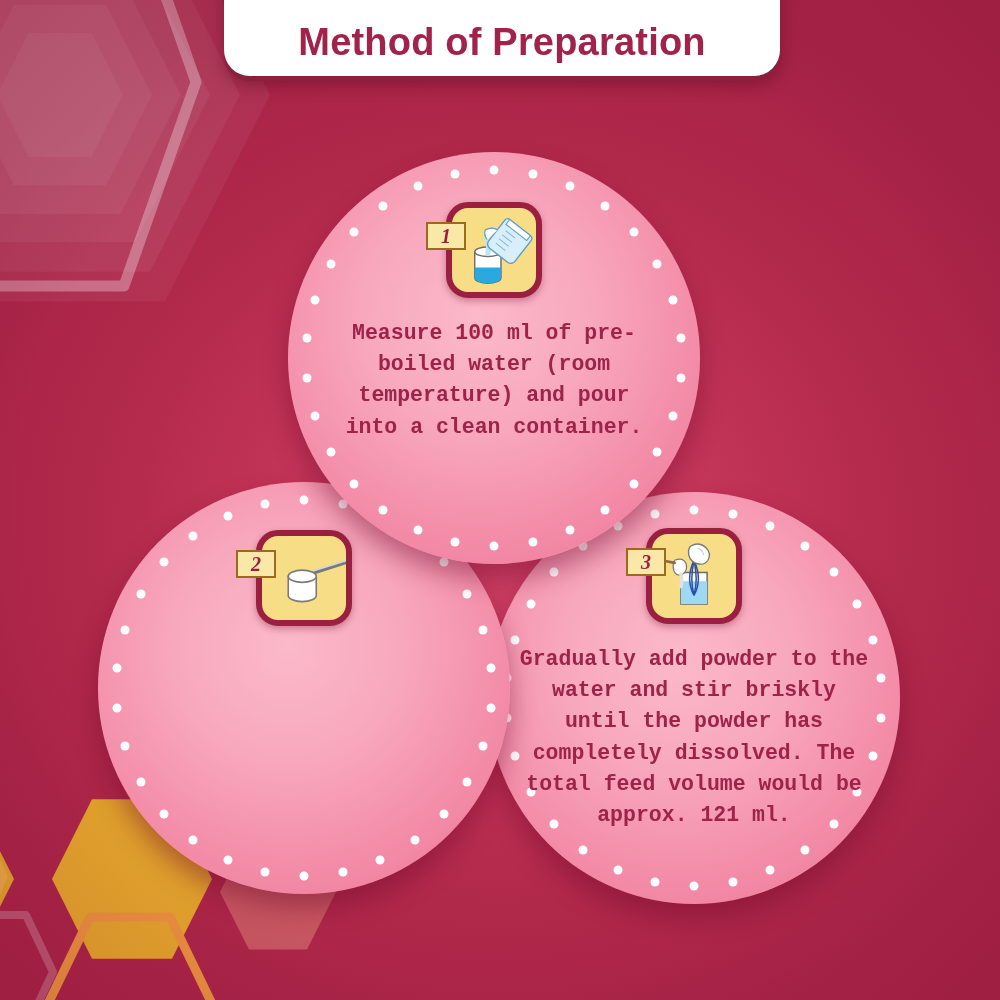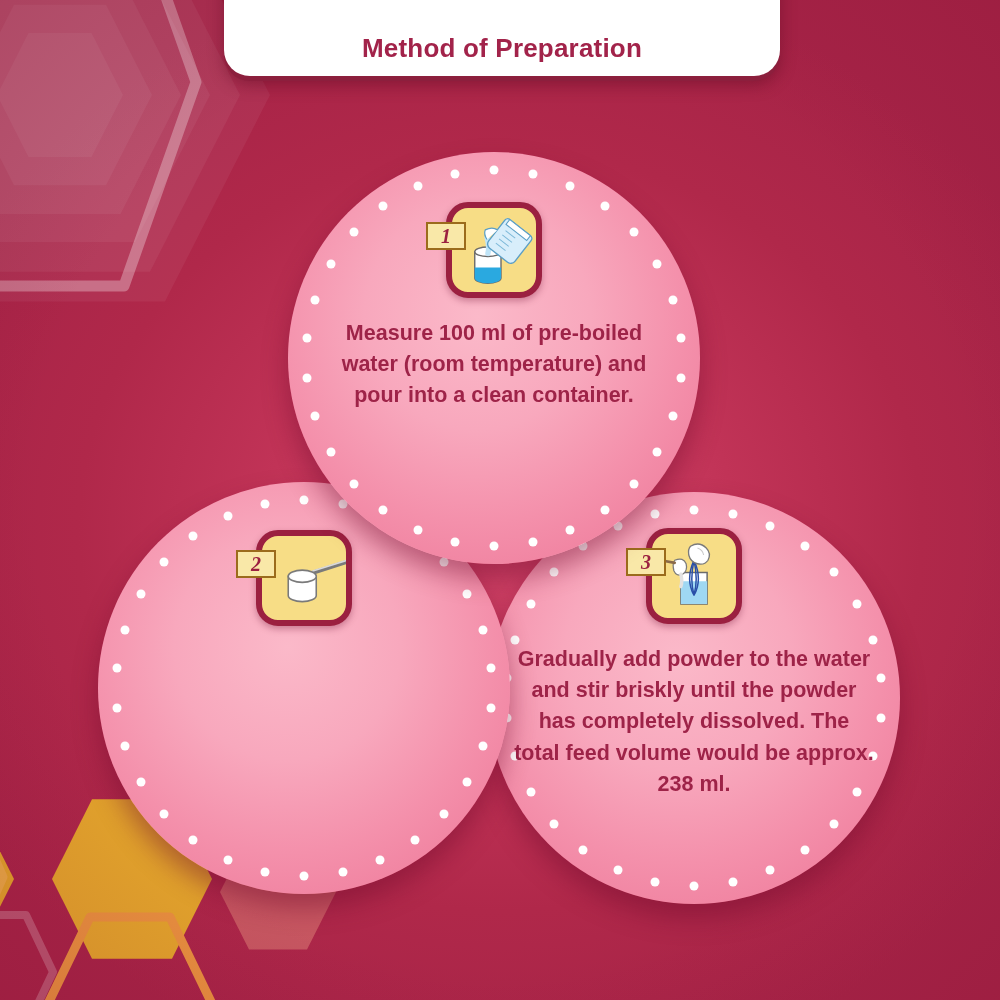--- a/index.html
+++ b/index.html
@@ -45,21 +45,21 @@
     left:224px; top:-34px;
     width:556px; height:110px;
     background:#ffffff;
     border-radius:0 0 26px 26px;
     box-shadow:0 5px 0 0 #8c1f3d, 0 9px 16px rgba(90,8,32,.45);
     display:flex; align-items:flex-end; justify-content:center;
     padding-bottom:12px;
     z-index:40;
   }
   .title-text{
-    font-size:26px;
+    font-size:38px;
     font-weight:bold;
     color:#a2234a;
     letter-spacing:.2px;
     white-space:nowrap;
     font-family:"Liberation Sans", sans-serif;
   }
 
   
   .circle{
     position:absolute;
@@ -110,21 +110,21 @@
     font-size:20px;
     color:#9b2040;
     z-index:6;
   }
   .step-text{
     margin-top:20px;
     font-size:21.5px;
     line-height:1.45;
     font-weight:bold;
     color:#9e2348;
-    font-family:Liberation Sans, sans-serif;
+    font-family:Liberation Mono, monospace;
   }
 
   
   #c1{ left:288px; top:152px;  width:412px; height:412px; z-index:20; }
   #c1 .circle-inner{ padding-top:50px; }
   #c1 .step-text{ width:330px; }
 
   #c2{ left:98px;  top:482px;  width:412px; height:412px; z-index:18; }
   #c2 .circle-inner{ padding-top:48px; }
   #c2 .step-text{ width:280px; }
@@ -344,15 +344,15 @@
         <line x1="48" y1="18" x2="48" y2="32" stroke="#2a4fa8" stroke-width="3"></line>
 
         <path d="M44 14 q10 -6 18 2 q6 6 2 14 q-4 6 -12 4 q-8 -2 -10 -10 q-1 -7 2 -10 z" fill="#ffffff" stroke="#7a7a7a" stroke-width="1.5"></path>
         <path d="M52 16 q6 2 7 8" stroke="#c8c8c8" stroke-width="1.2" fill="none"></path>
 
         <path d="M26 30 q10 -4 13 4 q2 8 -4 12 q-7 3 -10 -4 q-2 -8 1 -12 z" fill="#ffffff" stroke="#7a7a7a" stroke-width="1.4"></path>
         <path d="M26 33 L10 30" stroke="#8a6a4a" stroke-width="3" stroke-linecap="round"></path>
         <path d="M33 46 q2 8 0 14" stroke="#e2e2e2" stroke-width="4" fill="none" stroke-linecap="round"></path>
       </svg>
     </div>
-    <div class="step-text">Gradually add powder to the water and stir briskly until the powder has completely dissolved. The total feed volume would be approx. 238 ml.</div>
+    <div class="step-text">Gradually add powder to the water and stir briskly until the powder has completely dissolved. The total feed volume would be approx. 121 ml.</div>
   </div>
 </div>
 
 </body></html>

